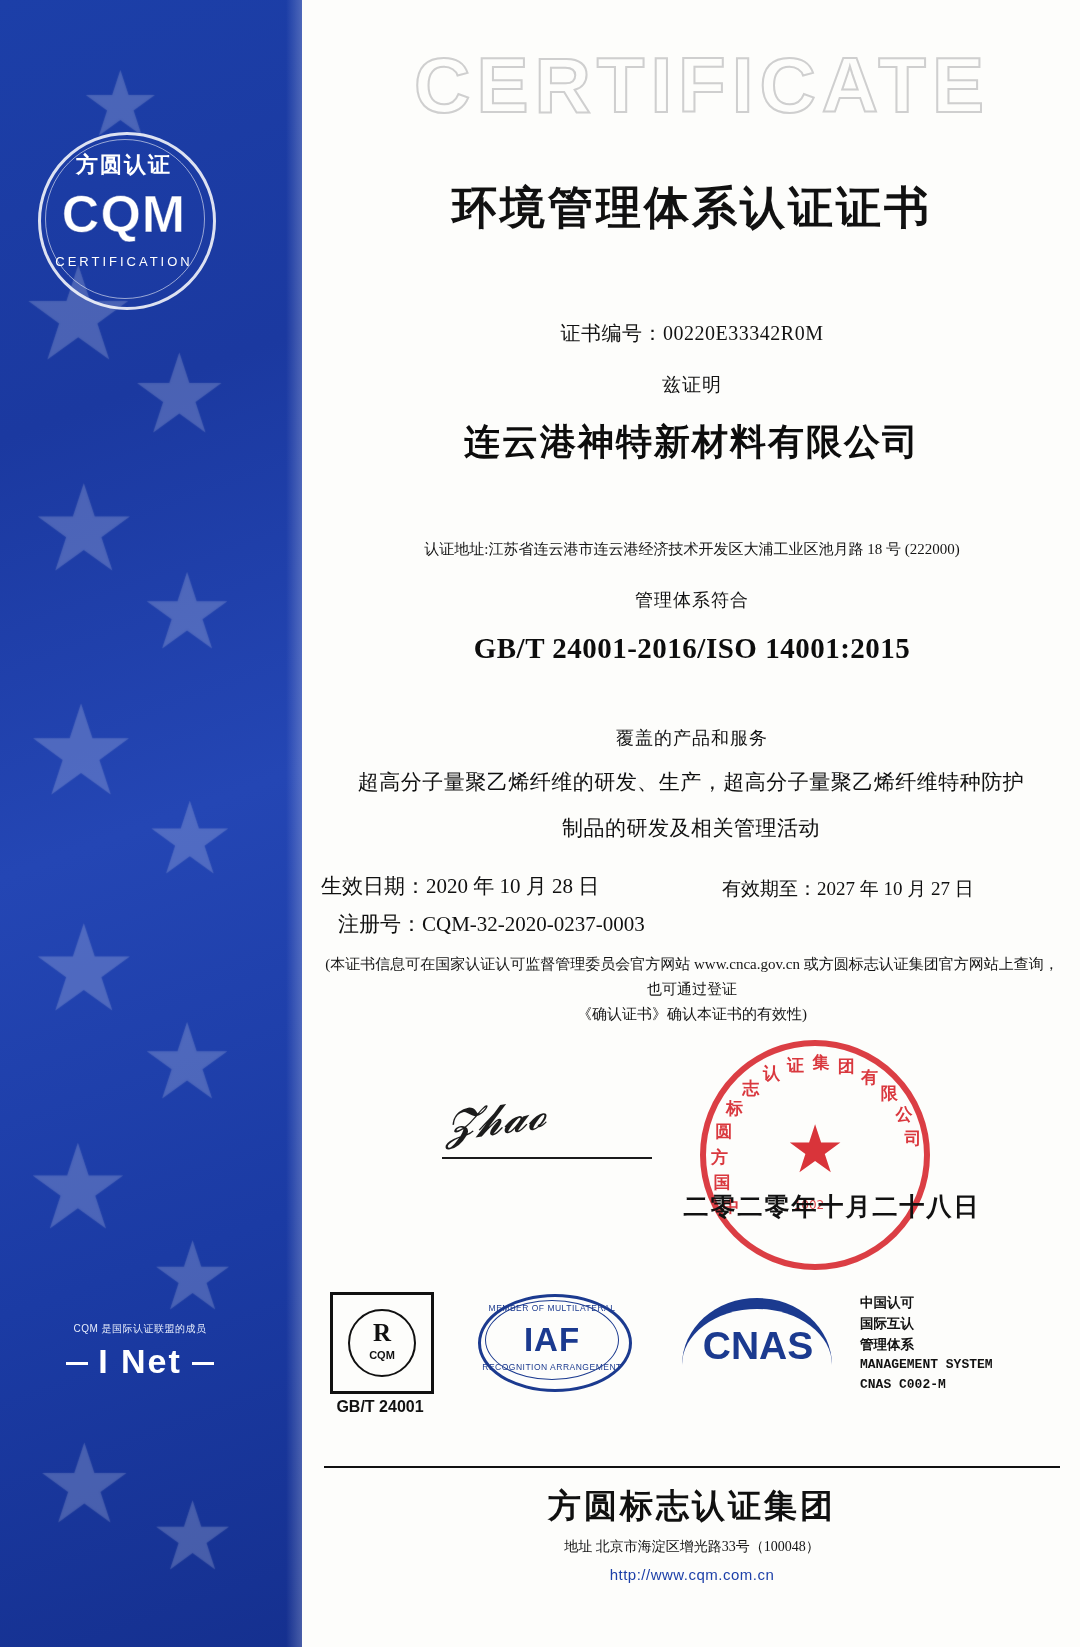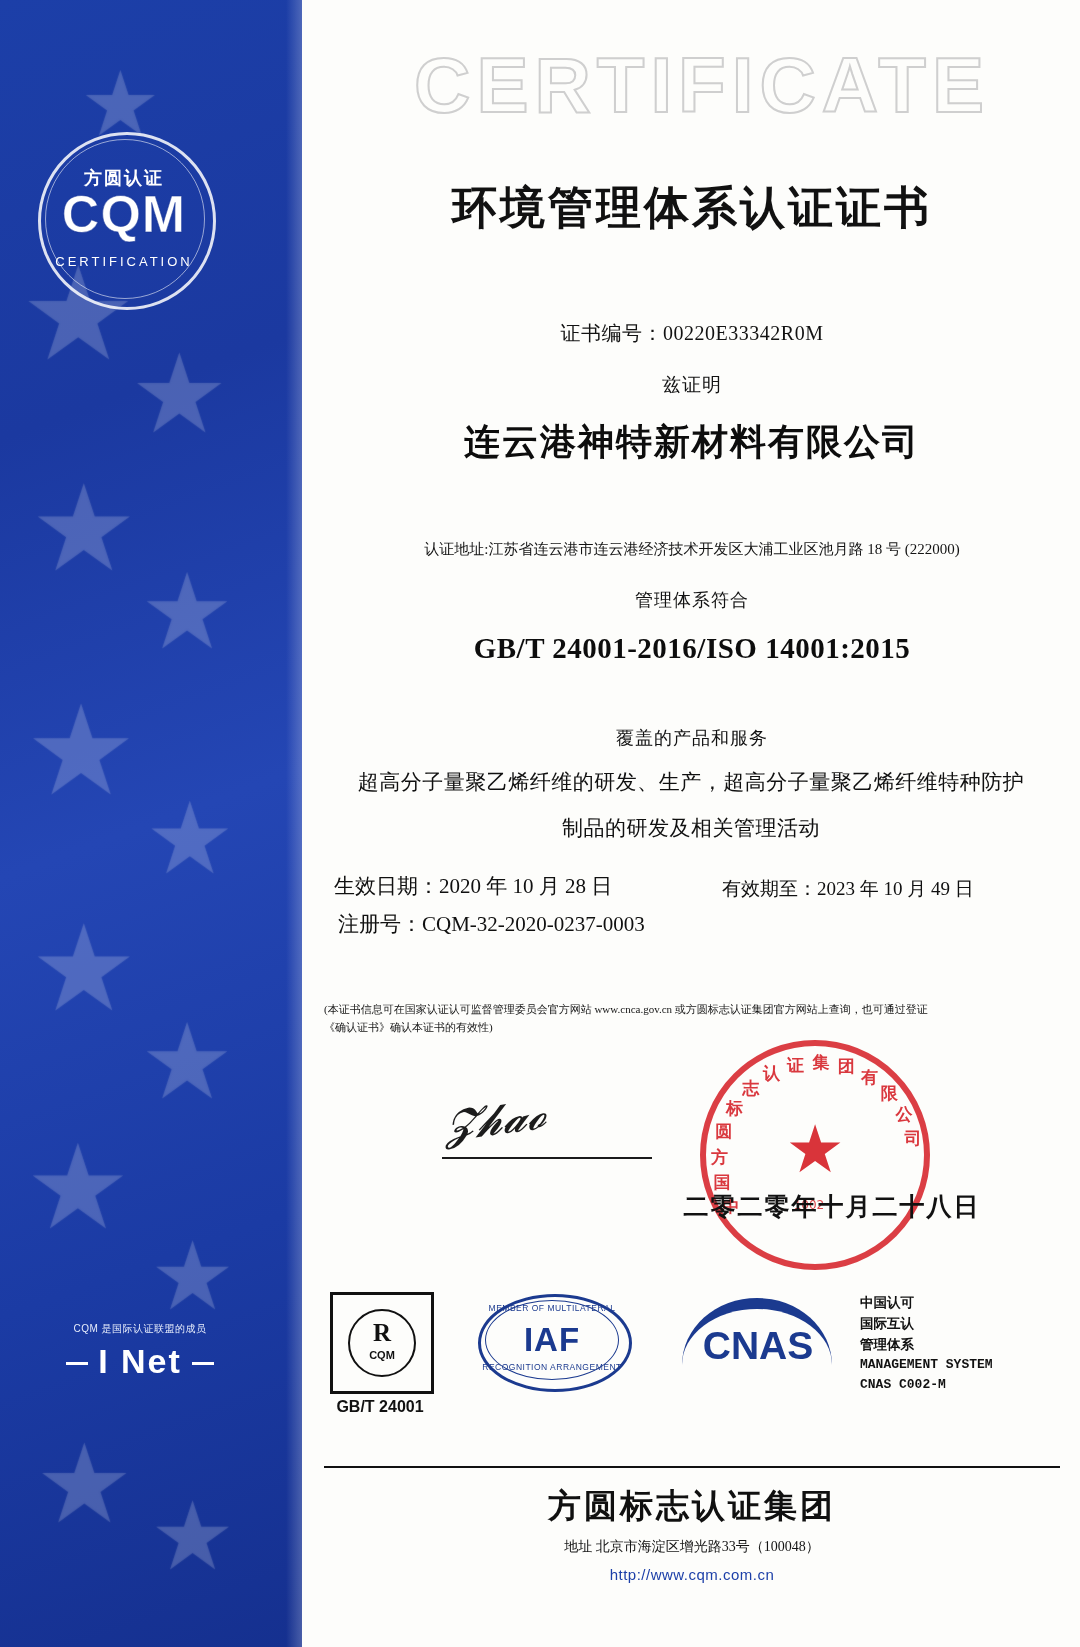--- a/index.html
+++ b/index.html
@@ -63,25 +63,24 @@
     width: 158px; height: 158px;
     border: 1px solid rgba(255,255,255,0.55);
     border-radius: 50%;
   }
   .cqm-logo .cn-top {
     position: absolute;
     left: 0; top: 18px;
     width: 172px;
     text-align: center;
     color: #ffffff;
-    font-size: 18px;
+    font-size: 22px;
     letter-spacing: 2px;
     font-family: "DejaVu Sans", sans-serif;
     font-weight: bold;
-    margin-top: 16px;
   }
   .cqm-logo .cqm-text {
     position: absolute;
     left: 0; top: 52px;
     width: 172px;
     text-align: center;
     color: #ffffff;
     font-size: 52px;
     font-weight: bold;
     font-family: "Liberation Sans", sans-serif;
@@ -293,21 +292,21 @@
     top: 814px;
     width: 778px;
     text-align: center;
     font-size: 21px;
     letter-spacing: 0.5px;
     color: #101010;
   }
 
   .issue-date {
     position: absolute;
-    left: 32px;
+    left: 19px;
     top: 872px;
     font-size: 21px;
     color: #101010;
   }
   .valid-until {
     position: absolute;
     left: 420px;
     top: 876px;
     font-size: 19px;
     color: #101010;
@@ -315,26 +314,26 @@
   .reg-no {
     position: absolute;
     left: 36px;
     top: 910px;
     font-size: 21px;
     color: #101010;
   }
   .footnote {
     position: absolute;
     left: 22px;
-    top: 1000px;
+    top: 952px;
     width: 736px;
-    font-size: 11px;
+    font-size: 15px;
     line-height: 1.65;
     color: #151515;
-    text-align: left;
+    text-align: center;
   }
 
   
   .signature {
     position: absolute;
     left: 130px;
     top: 1095px;
     width: 250px;
     height: 90px;
   }
@@ -664,21 +663,21 @@
     <div class="addr2">认证地址:江苏省连云港市连云港经济技术开发区大浦工业区池月路 18 号 (222000)</div>
 
     <div class="conform">管理体系符合</div>
     <div class="standard">GB/T 24001-2016/ISO 14001:2015</div>
 
     <div class="scope-label">覆盖的产品和服务</div>
     <div class="scope-1">超高分子量聚乙烯纤维的研发、生产，超高分子量聚乙烯纤维特种防护</div>
     <div class="scope-2">制品的研发及相关管理活动</div>
 
     <div class="issue-date">生效日期：2020 年 10 月 28 日</div>
-    <div class="valid-until">有效期至：2023 年 10 月 49 日</div>
+    <div class="valid-until">有效期至：2027 年 10 月 27 日</div>
     <div class="reg-no">注册号：CQM-32-2020-0237-0003</div>
 
     <div class="footnote">
       <div>(本证书信息可在国家认证认可监督管理委员会官方网站 www.cnca.gov.cn 或方圆标志认证集团官方网站上查询，也可通过登证</div>
       <div>《确认证书》确认本证书的有效性)</div>
     </div>
 
     <div class="signature">
       <div class="sig-scribble">𝓩𝓱𝓪𝓸</div>
       <div class="sig-line"></div>

